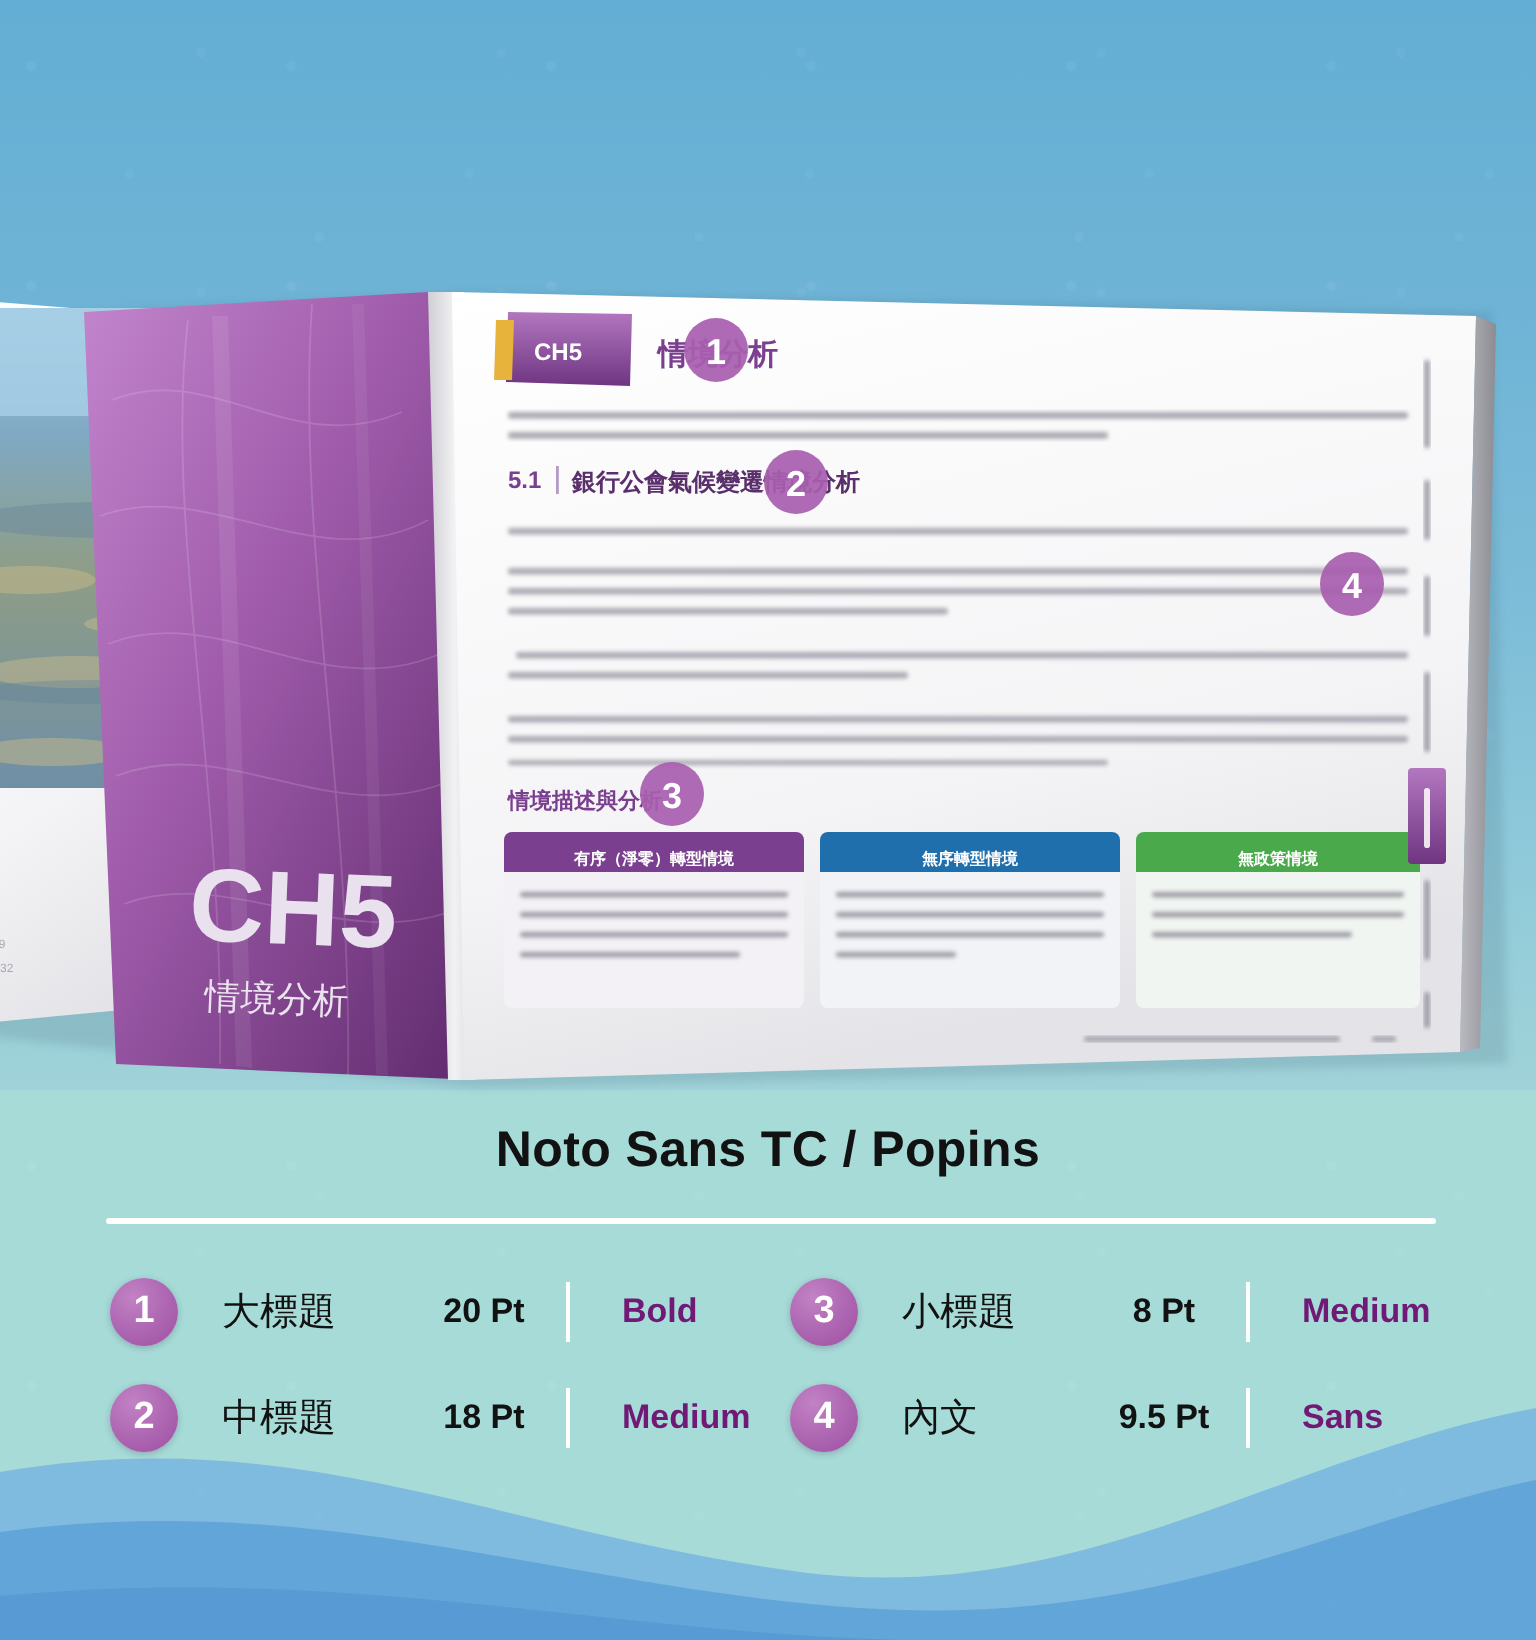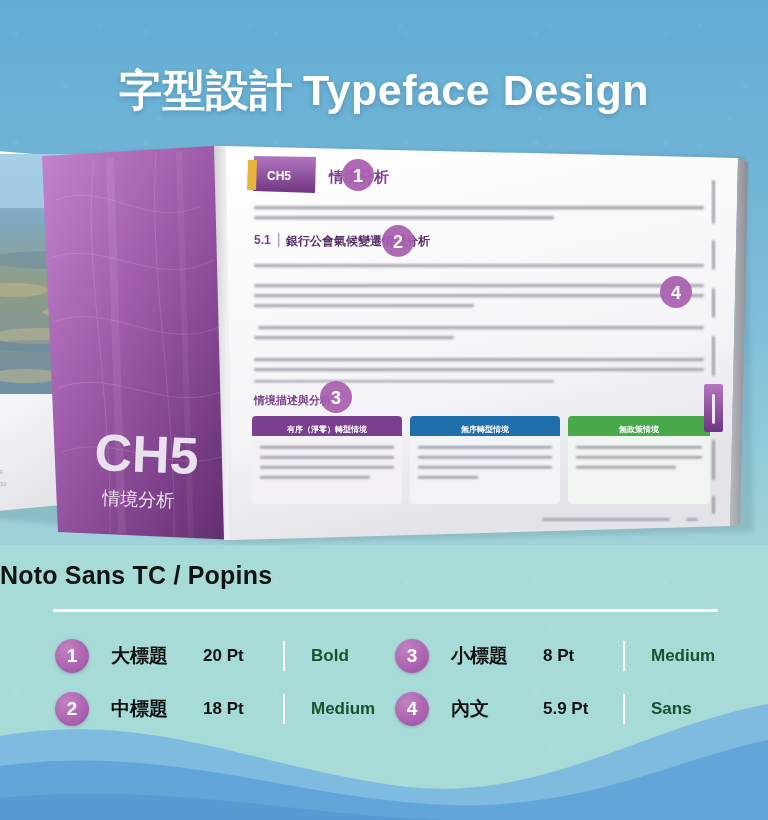--- a/index.html
+++ b/index.html
@@ -40,21 +40,21 @@
     text-shadow:0 2px 5px rgba(40,80,110,.33);
     white-space:nowrap;
   }
   .title .en { margin-left:10px; }
 
   
   .brochure { position:absolute; left:-14px; top:140px; width:790px; height:410px; }
 
   
   .face-name {
-    position:absolute; left:0; top:561px; width:768px; text-align:left;
+    position:absolute; left:0; top:561px; width:768px; text-align:center;
     font-size:25px; font-weight:bold; color:#121212; letter-spacing:.2px;
   }
   .divider {
     position:absolute; left:53px; top:609px; width:665px; height:3px;
     background:#ffffff; border-radius:2px;
   }
 
   
   .legend { position:absolute; left:0; top:630px; width:768px; height:110px; }
   .legend-col { position:absolute; top:0; width:330px; height:110px; }
@@ -66,48 +66,45 @@
   .badge {
     width:34px; height:34px; border-radius:50%;
     background:radial-gradient(circle at 34% 28%, #c282c4 0%, #b06ab4 45%, #9d4fa3 100%);
     box-shadow:0 1px 3px rgba(70,30,80,.25);
     color:#fff; font-size:19px; font-weight:bold;
     display:flex; align-items:center; justify-content:center;
     flex:0 0 34px;
   }
   .lg-label {
     width:92px; margin-left:22px;
-    font-size:19px; font-weight:bold; color:#121212; white-space:nowrap;
+    font-size:19px; font-weight:normal; color:#121212; white-space:nowrap;
   }
   .lg-size {
-    width:78px; font-size:17px; font-weight:bold; color:#121212; white-space:nowrap;
+    width:78px; font-size:17px; font-weight:bold; color:#121212; white-space:nowrap;text-align:center;
   }
   .lg-sep { width:2px; height:30px; background:#ffffff; margin:0 2px; flex:0 0 2px; }
   .lg-weight {
-    margin-left:24px; font-size:17px; font-weight:bold; color:#14532d; white-space:nowrap;
+    margin-left:24px; font-size:17px; font-weight:bold; color:#701a75; white-space:nowrap;
   }
 </style>
 </head>
 <body>
 
 <div id="stage">
 
   <div class="bg-top"></div>
   <div class="bg-bottom"></div>
   <div class="bg-noise"></div>
 
   <svg class="waves" viewBox="0 0 768 150" preserveAspectRatio="none">
     <path d="M0,66 C150,40 250,96 400,116 C540,134 640,58 768,34 L768,150 L0,150 Z" fill="#7cb9de" opacity="0.92"></path>
     <path d="M0,96 C160,74 280,124 430,134 C580,144 670,90 768,70 L768,150 L0,150 Z" fill="#5fa3d8" opacity="0.90"></path>
     <path d="M0,128 C170,112 300,146 450,150 L768,150 L0,150 Z" fill="#4f92cf" opacity="0.55"></path>
   </svg>
 
-  <div class="title">
-    <span>字型設計</span><span class="en">Typeface Design</span>
-  </div>
 
   <svg class="brochure" viewBox="0 0 790 410" preserveAspectRatio="none">
     <defs>
       <linearGradient id="gPurple" x1="0" y1="0" x2="1" y2="1">
         <stop offset="0%" stop-color="#c285cc"></stop>
         <stop offset="42%" stop-color="#a05cab"></stop>
         <stop offset="100%" stop-color="#5f2a6d"></stop>
       </linearGradient>
       <linearGradient id="gPurpleTab" x1="0" y1="0" x2="0" y2="1">
         <stop offset="0%" stop-color="#b277bf"></stop>
@@ -322,20 +319,20 @@
       <div class="legend-row">
         <div class="badge">3</div>
         <div class="lg-label">小標題</div>
         <div class="lg-size">8 Pt</div>
         <div class="lg-sep"></div>
         <div class="lg-weight">Medium</div>
       </div>
       <div class="legend-row">
         <div class="badge">4</div>
         <div class="lg-label">內文</div>
-        <div class="lg-size">5.9 Pt</div>
+        <div class="lg-size">9.5 Pt</div>
         <div class="lg-sep"></div>
         <div class="lg-weight">Sans</div>
       </div>
     </div>
 
   </div>
 </div>
 
 </body></html>

